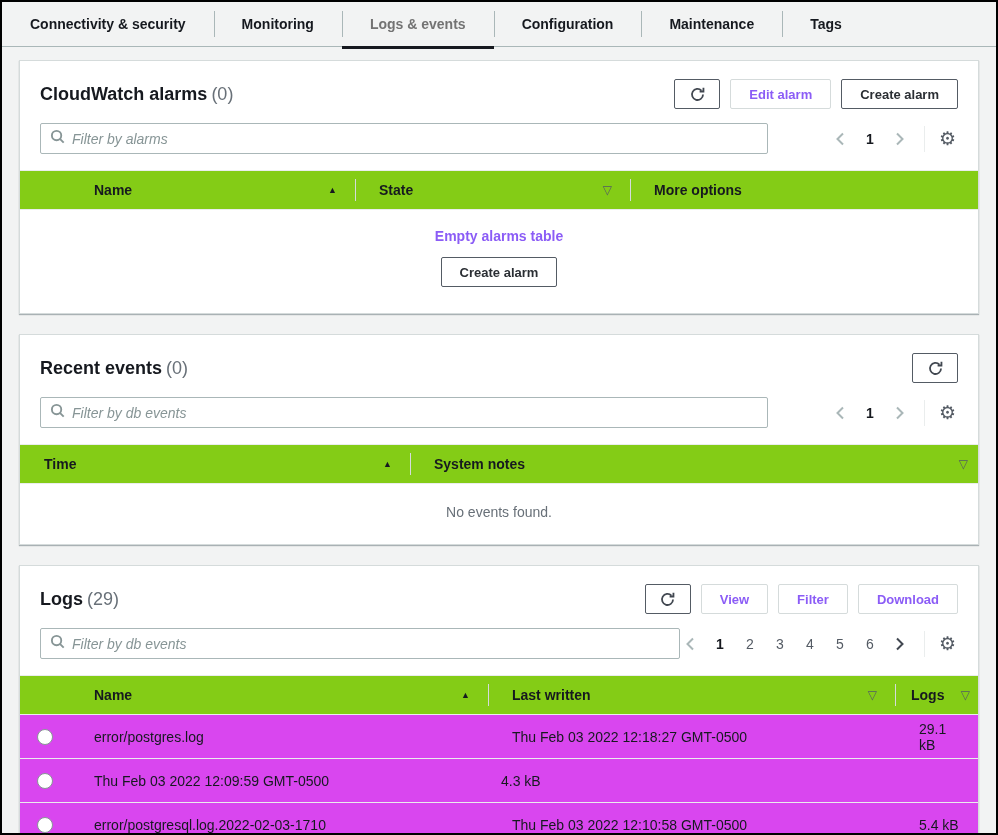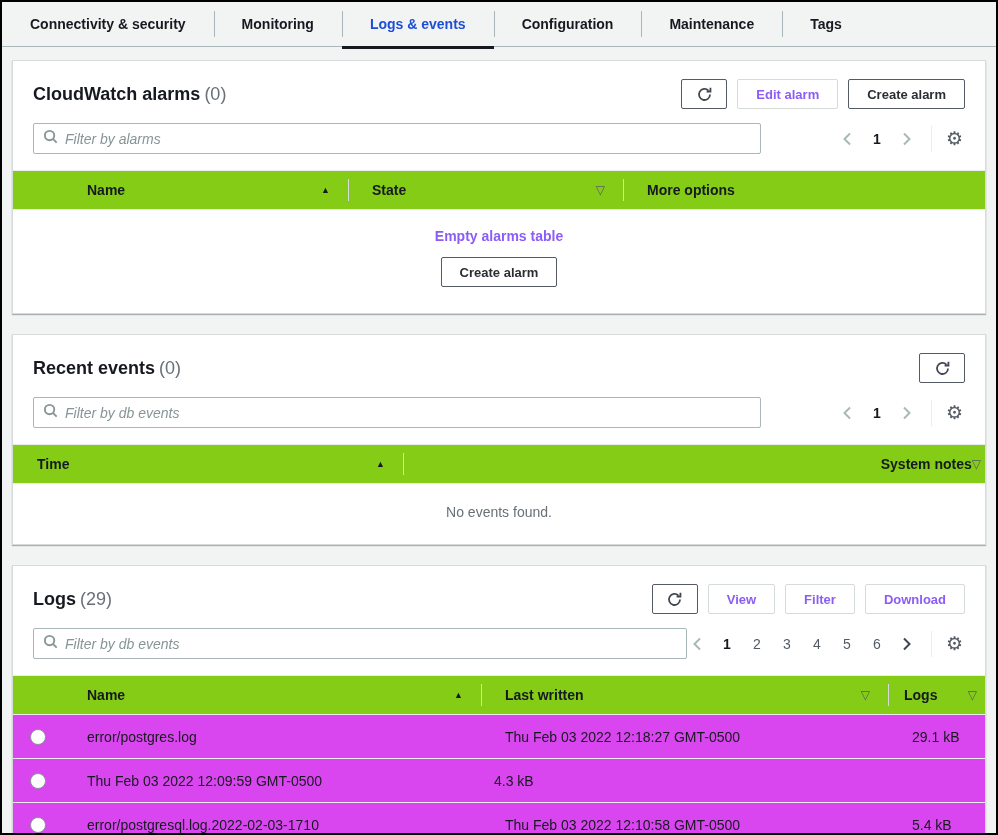--- a/index.html
+++ b/index.html
@@ -32,32 +32,32 @@
     cursor: pointer;
     white-space: nowrap;
   }
   .tab + .tab::before {
     content: "";
     position: absolute;
     left: 0; top: 9px; bottom: 9px;
     width: 1px;
     background: #aab7b8;
   }
-  .tab.active { color: #1d4ed8; }
+  .tab.active { color: #737373; }
   .tab.active::after {
     content: "";
     position: absolute;
     left: 0; right: 0; bottom: -3px;
     height: 3px;
     background: #16191f;
   }
 
   
   .panel {
-    margin: 0 10px;
+    margin: 0 17px;
     background: #fff;
     border: 1px solid #d5dbdb;
     box-shadow: 0 1px 1px 0 rgba(0,28,36,0.3);
   }
   .panel-1 { margin-top: 13px; }
   .panel-2 { margin-top: 20px; }
   .panel-3 { margin-top: 20px; min-height: 300px; }
 
   .panel-header {
     display: flex;
@@ -182,21 +182,21 @@
 
   .sel-col { width: 50px; display: flex; justify-content: center; align-items: center; flex: none; }
 
   
   .a-name { width: 285px; }
   .a-state { width: 275px; }
   .a-more { flex: 1; }
 
   
   .e-time { width: 390px; }
-  .e-notes { flex: 1; padding-right: 4px; justify-content: flex-end; }
+  .e-notes { flex: 1; padding-right: 10px; }
 
   
   .l-name { width: 418px; }
   .l-written { width: 407px; }
   .l-logs { flex: 1; padding: 0 8px 0 16px; }
 
   .empty-state { text-align: center; padding: 18px 0 26px 0; }
   .empty-title { font-size: 14px; font-weight: 700; color: #8b5cf6; }
   .empty-state .btn { margin-top: 13px; }
   .empty-text { text-align: center; padding: 20px 0 24px 0; font-size: 14px; color: #687078; }

